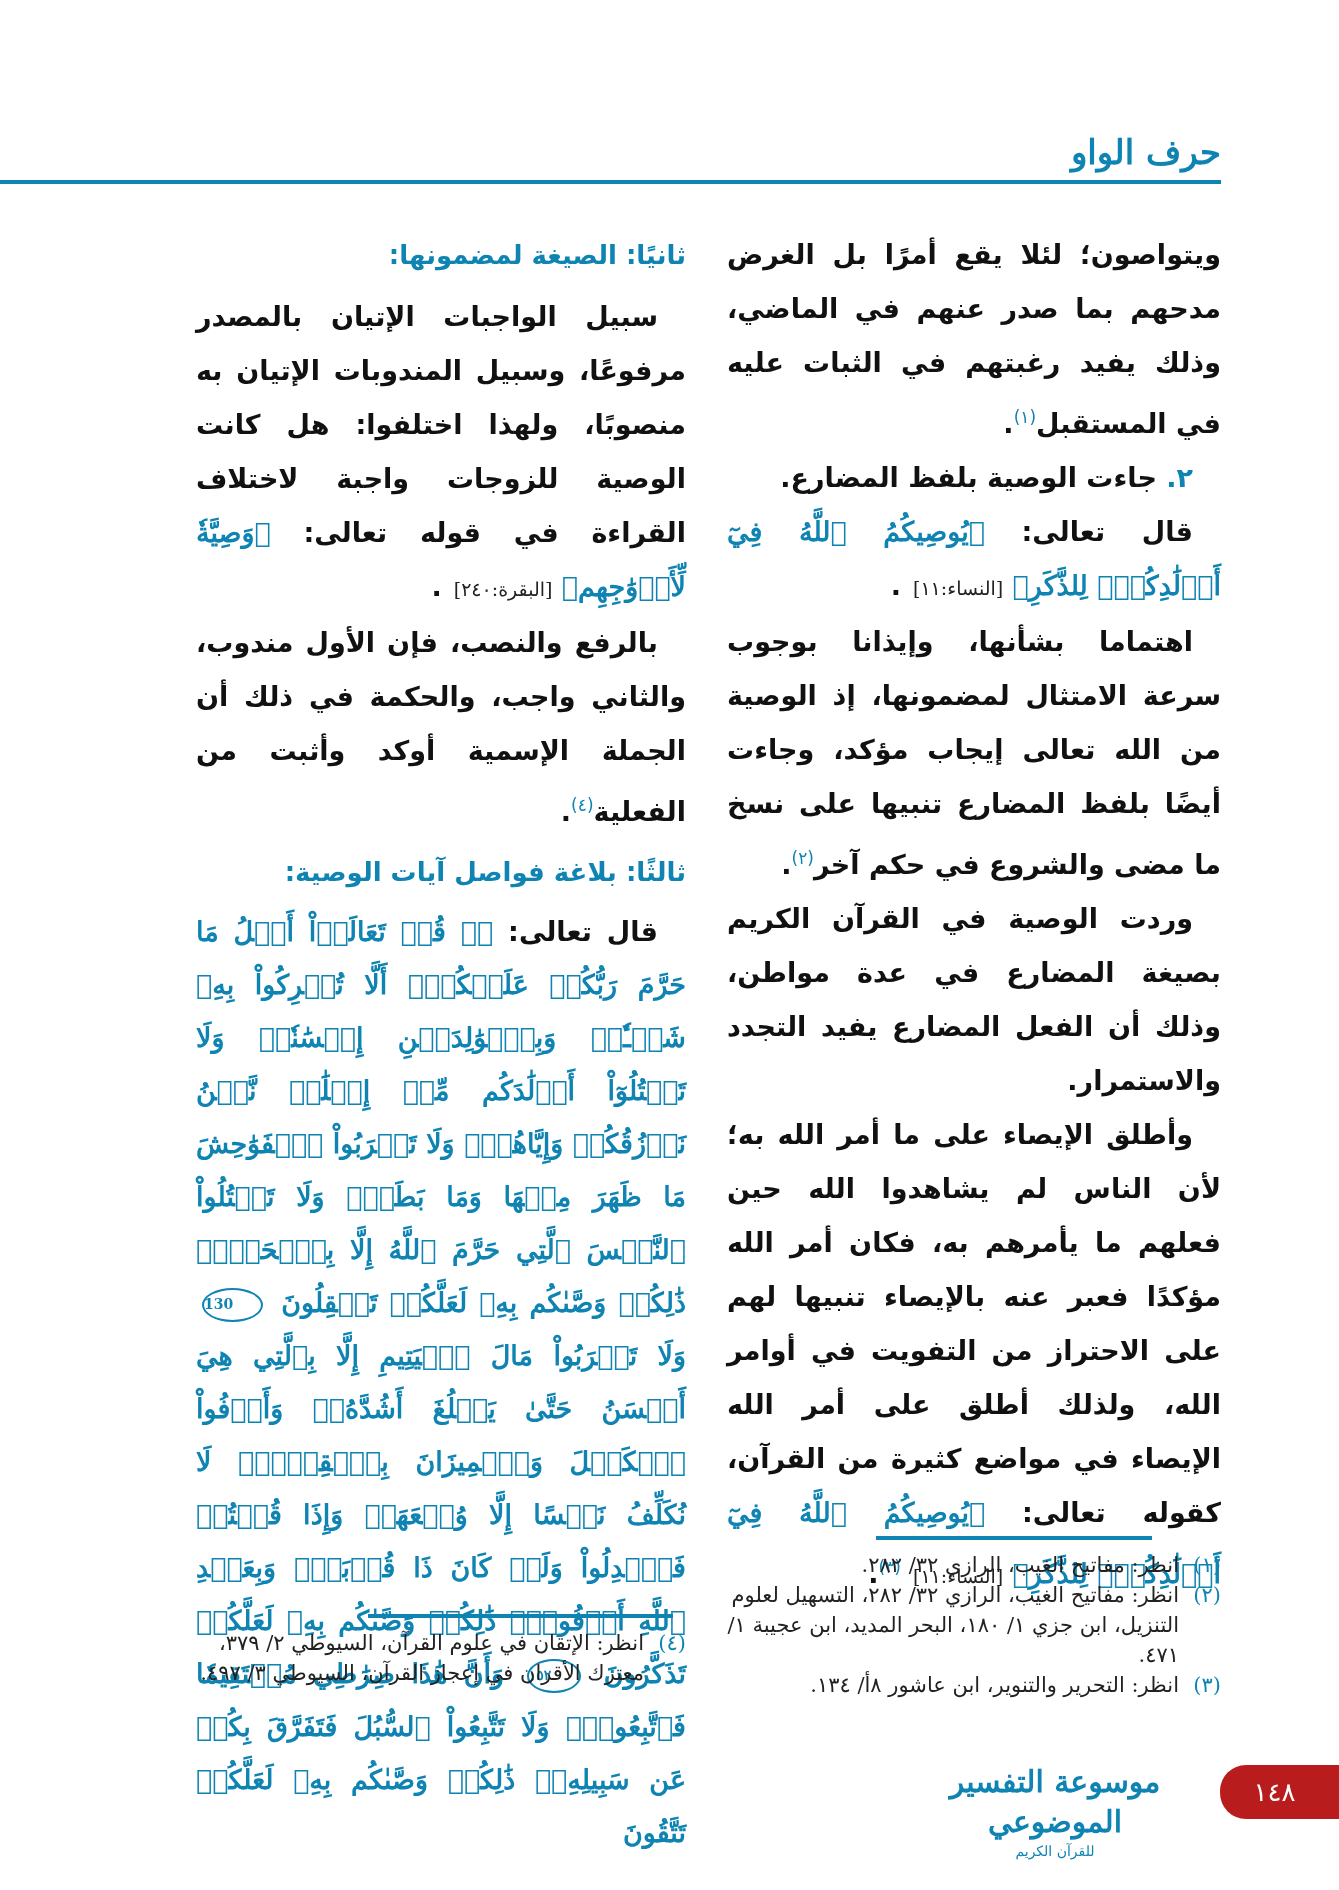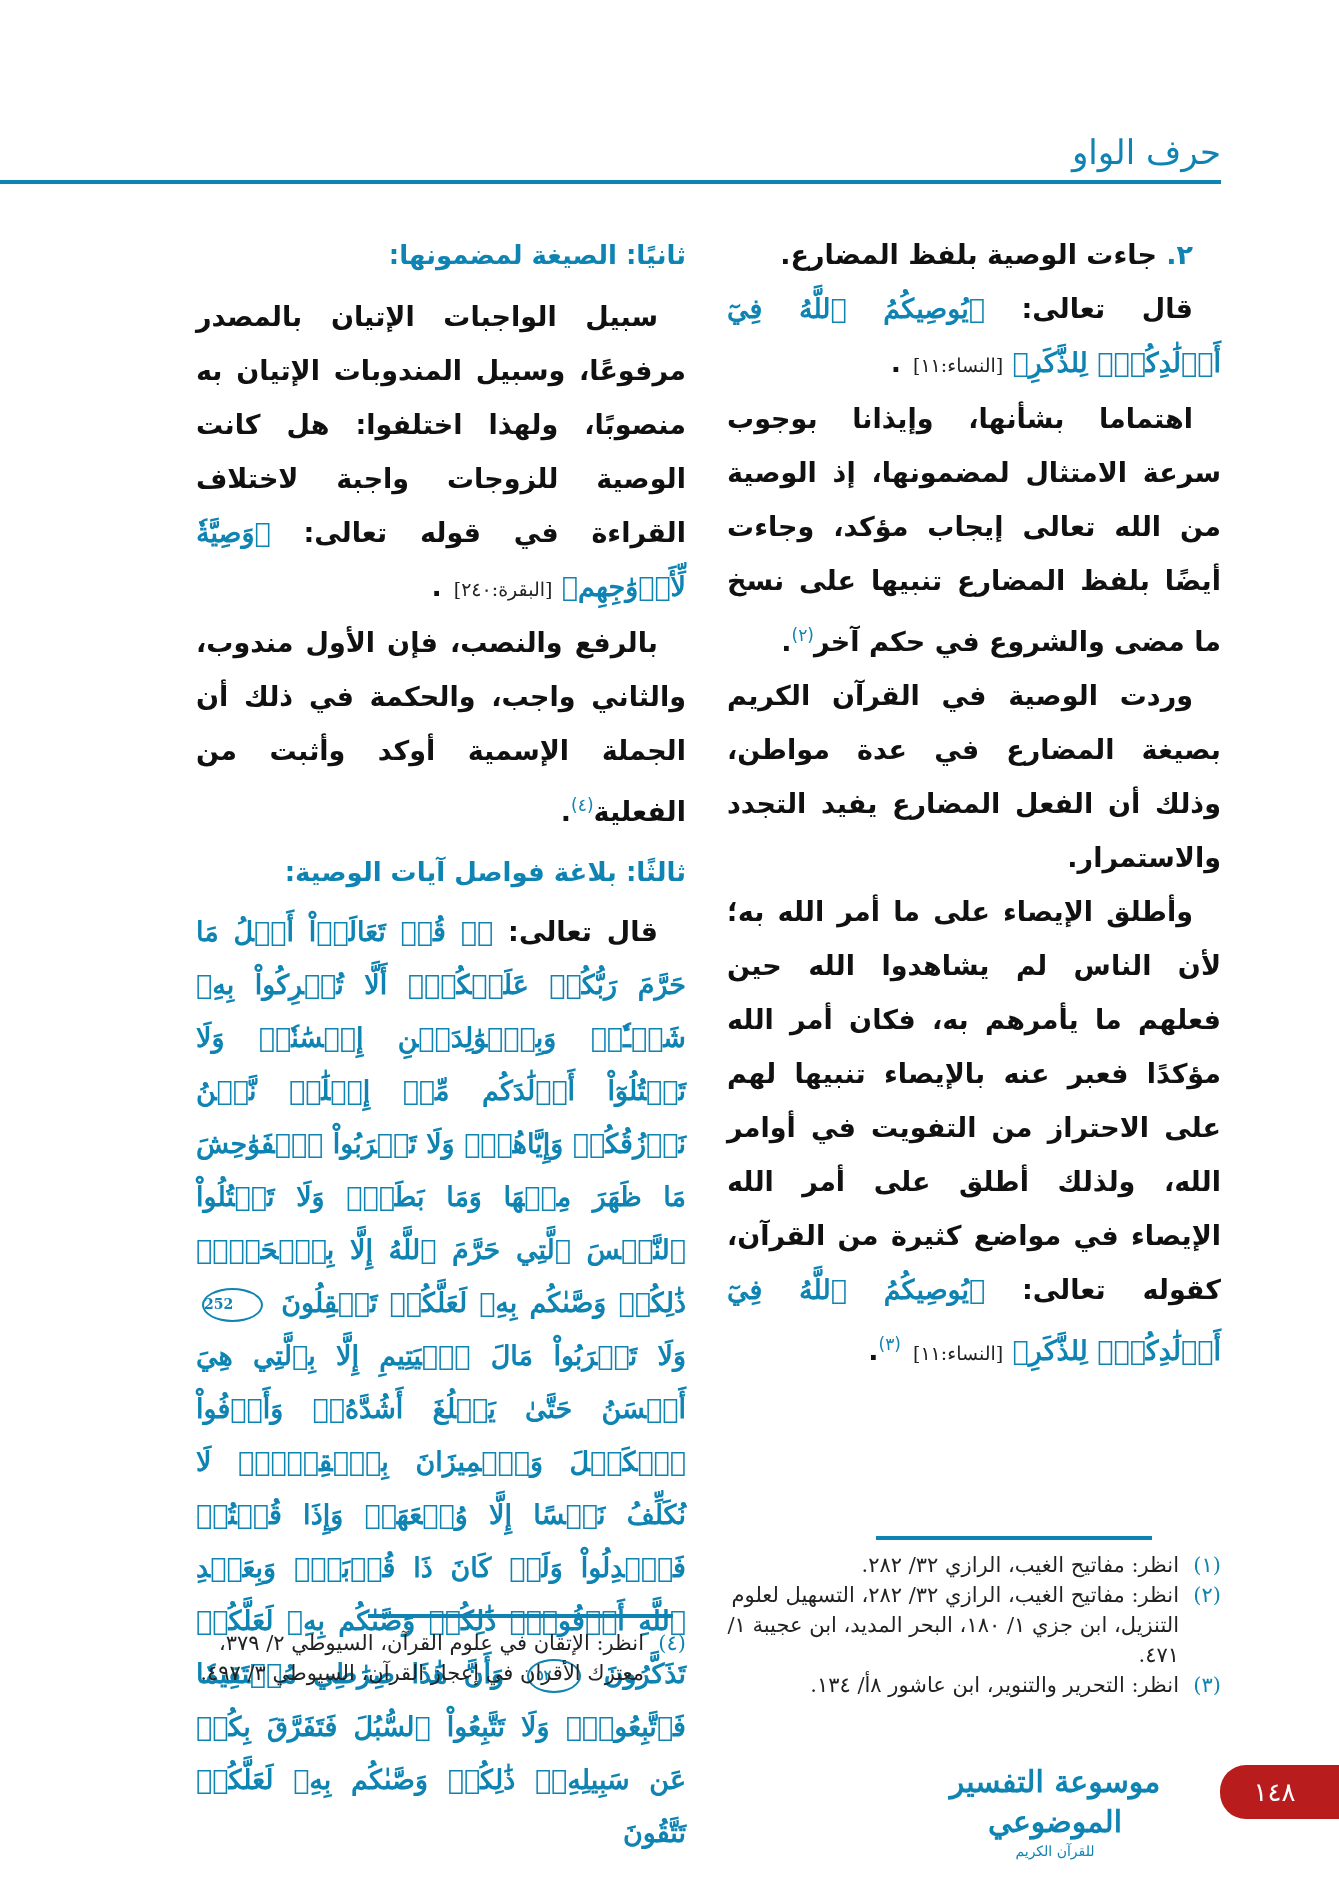--- a/index.html
+++ b/index.html
@@ -3,21 +3,21 @@
   <meta charset="utf-8">
   <style>
     html, body { margin: 0; padding: 0; background: #ffffff; }
     body {
       width: 1339px; height: 1890px; position: relative; overflow: hidden;
       font-family: "DejaVu Sans", sans-serif; color: #111111;
     }
     .header-title {
       position: absolute; top: 128px; right: 118px;
       font-family: "DejaVu Serif", serif; font-size: 34px; color: #0f84b3;
-      line-height: 48px; font-weight: normal;
+      line-height: 48px; font-weight: bold;
     }
     .header-rule {
       position: absolute; top: 180px; left: 0; width: 1221px; height: 4px;
       background: #0f84b3;
     }
     .col {
       position: absolute; top: 228px; direction: rtl; text-align: justify;
     }
     .col-right { left: 727px; width: 494px; }
     .col-left { left: 196px; width: 490px; }
@@ -74,20 +74,23 @@
       box-sizing: border-box;
     }
   </style>
 </head>
 <body>
 
 <div class="header-title">حرف الواو</div>
 <div class="header-rule"></div>
 
 <div class="col col-right">
+  <p class="para">
+    <span>ويتواصون؛ لئلا يقع أمرًا بل الغرض مدحهم بما صدر عنهم في الماضي، وذلك يفيد رغبتهم في الثبات عليه في المستقبل</span><span class="fn-mark">(١)</span><span>.</span>
+  </p>
   <p class="para indent">
     <span class="item-num">٢.</span>
     <span>جاءت الوصية بلفظ المضارع.</span>
   </p>
   <p class="para indent">
     <span>قال تعالى:</span>
     <span class="quran">﴿يُوصِيكُمُ ٱللَّهُ فِيٓ أَوۡلَٰدِكُمۡۖ لِلذَّكَرِ﴾</span>
     <span class="ref">[النساء:١١]</span><span>.</span>
   </p>
   <p class="para indent">
@@ -108,21 +111,21 @@
     <span class="quran">﴿وَصِيَّةٗ لِّأَزۡوَٰجِهِم﴾</span>
     <span class="ref">[البقرة:٢٤٠]</span><span>.</span>
   </p>
   <p class="para indent">
     <span>بالرفع والنصب، فإن الأول مندوب، والثاني واجب، والحكمة في ذلك أن الجملة الإسمية أوكد وأثبت من الفعلية</span><span class="fn-mark">(٤)</span><span>.</span>
   </p>
   <h2 class="sec-heading" style="margin-top:6px;">ثالثًا: بلاغة فواصل آيات الوصية:</h2>
   <p class="verse-block indent" style="margin-top:6px;">
     <span class="lead">قال تعالى:</span>
     <span>﴿۞ قُلۡ تَعَالَوۡاْ أَتۡلُ مَا حَرَّمَ رَبُّكُمۡ عَلَيۡكُمۡۖ أَلَّا تُشۡرِكُواْ بِهِۦ شَيۡـٔٗاۖ وَبِٱلۡوَٰلِدَيۡنِ إِحۡسَٰنٗاۖ وَلَا تَقۡتُلُوٓاْ أَوۡلَٰدَكُم مِّنۡ إِمۡلَٰقٖ نَّحۡنُ نَرۡزُقُكُمۡ وَإِيَّاهُمۡۖ وَلَا تَقۡرَبُواْ ٱلۡفَوَٰحِشَ مَا ظَهَرَ مِنۡهَا وَمَا بَطَنَۖ وَلَا تَقۡتُلُواْ ٱلنَّفۡسَ ٱلَّتِي حَرَّمَ ٱللَّهُ إِلَّا بِٱلۡحَقِّۚ ذَٰلِكُمۡ وَصَّىٰكُم بِهِۦ لَعَلَّكُمۡ تَعۡقِلُونَ</span>
-    <span class="ayah-num">252</span>
+    <span class="ayah-num">130</span>
     <span>وَلَا تَقۡرَبُواْ مَالَ ٱلۡيَتِيمِ إِلَّا بِٱلَّتِي هِيَ أَحۡسَنُ حَتَّىٰ يَبۡلُغَ أَشُدَّهُۥۖ وَأَوۡفُواْ ٱلۡكَيۡلَ وَٱلۡمِيزَانَ بِٱلۡقِسۡطِۖ لَا نُكَلِّفُ نَفۡسًا إِلَّا وُسۡعَهَاۖ وَإِذَا قُلۡتُمۡ فَٱعۡدِلُواْ وَلَوۡ كَانَ ذَا قُرۡبَىٰۖ وَبِعَهۡدِ ٱللَّهِ أَوۡفُواْۚ ذَٰلِكُمۡ وَصَّىٰكُم بِهِۦ لَعَلَّكُمۡ تَذَكَّرُونَ</span>
     <span class="ayah-num">١٥٢</span>
     <span>وَأَنَّ هَٰذَا صِرَٰطِي مُسۡتَقِيمٗا فَٱتَّبِعُوهُۖ وَلَا تَتَّبِعُواْ ٱلسُّبُلَ فَتَفَرَّقَ بِكُمۡ عَن سَبِيلِهِۦۚ ذَٰلِكُمۡ وَصَّىٰكُم بِهِۦ لَعَلَّكُمۡ تَتَّقُونَ</span>
   </p>
 </div>
 
 <div class="fn-rule fn-rule-right"></div>
 <div class="footnotes footnotes-right">
   <p class="fn">
     <span class="fn-num">(١)</span>

